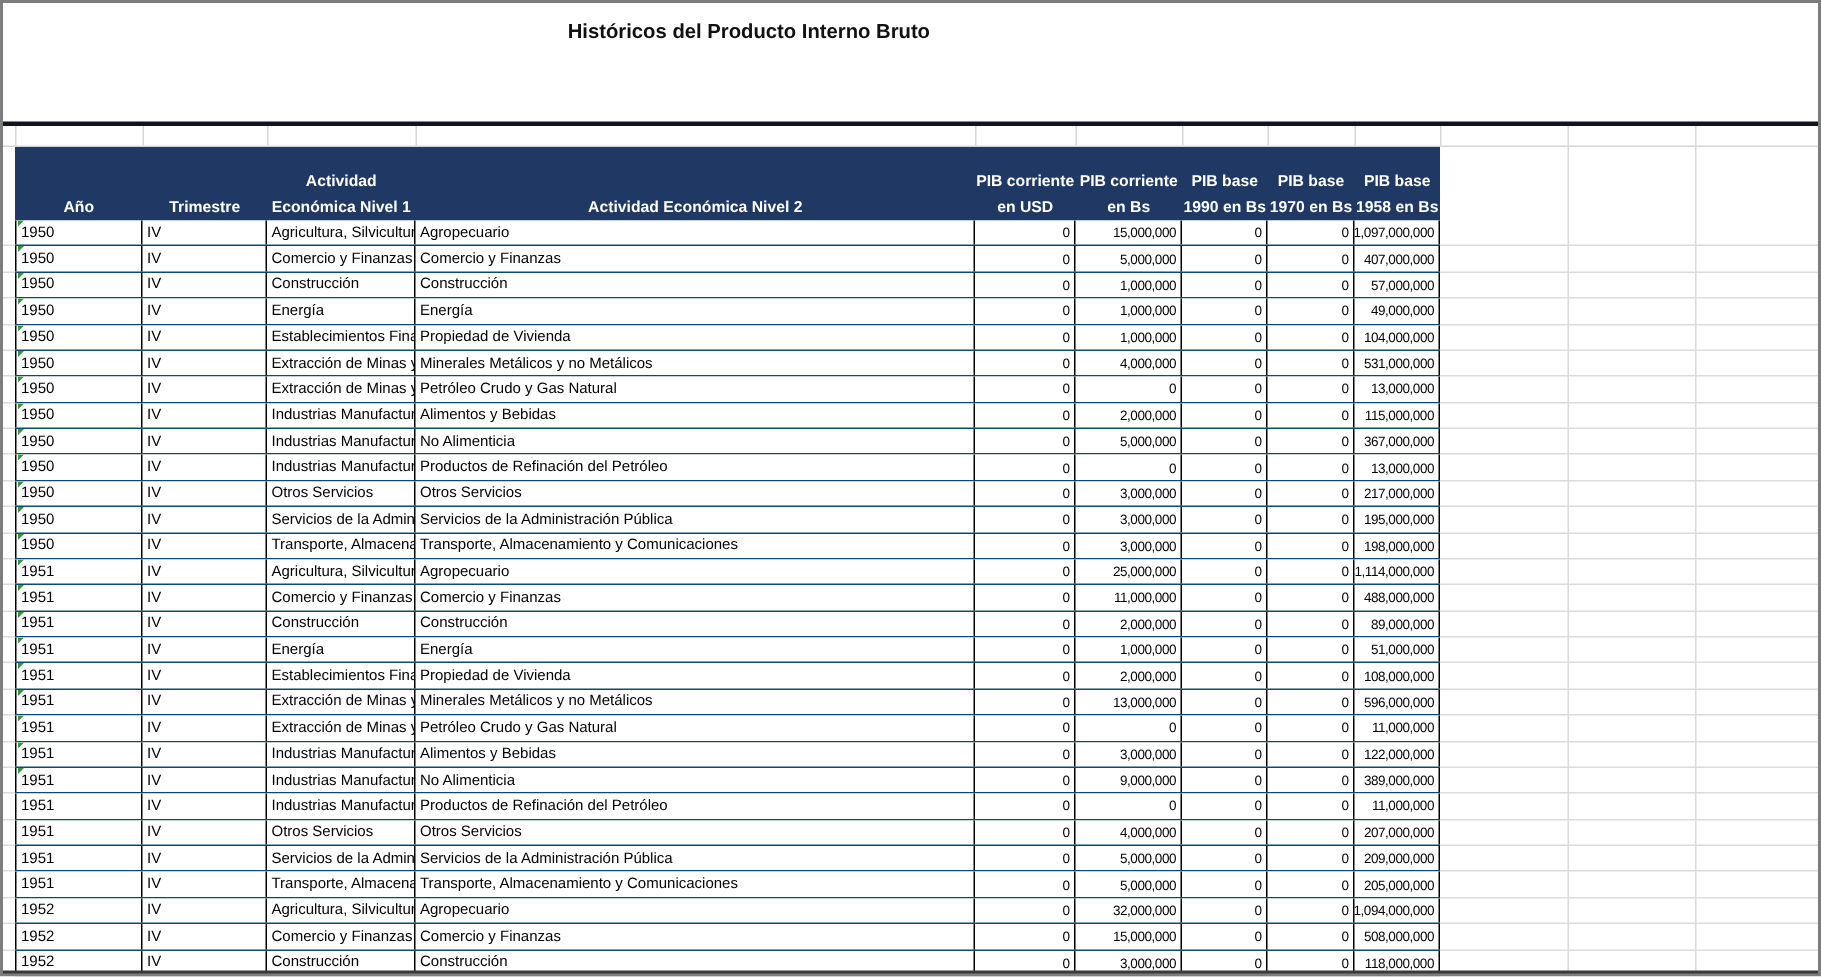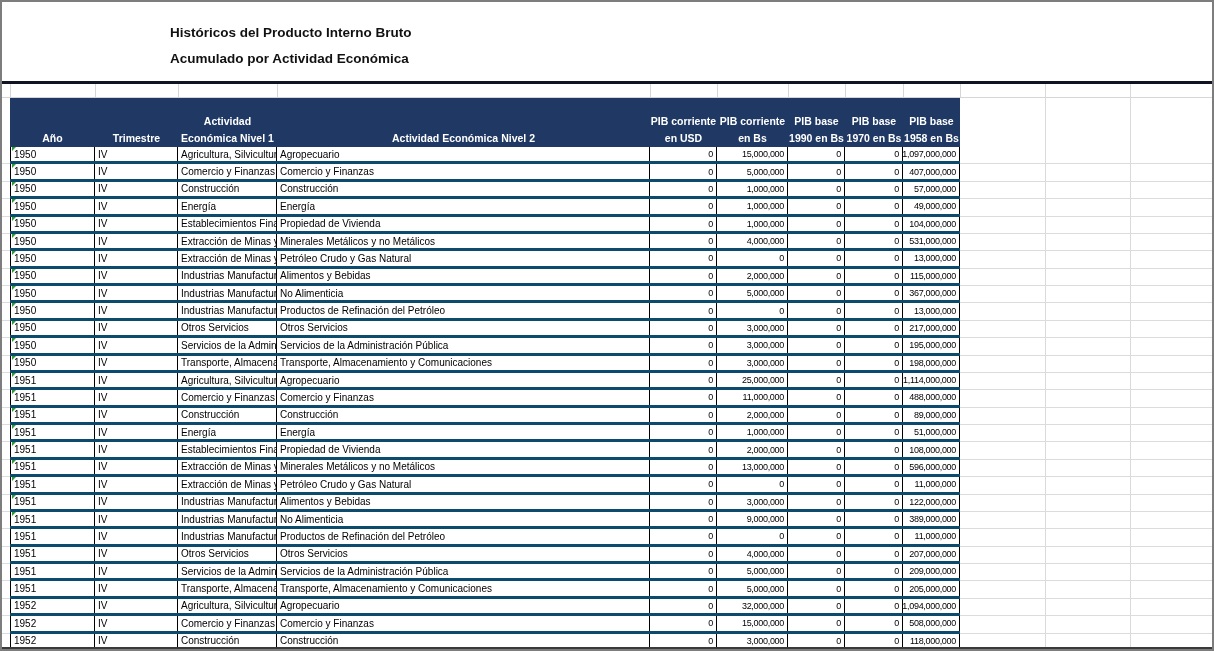--- a/index.html
+++ b/index.html
@@ -9,41 +9,41 @@
   }
   .frame{position:absolute;inset:0;border:2px solid #7d7d7d;pointer-events:none;z-index:60;}
 
   
   .logo-block{position:absolute;left:8px;top:2px;z-index:5;}
   .logo-text{font-size:31px;font-weight:700;letter-spacing:-1.5px;color:#24376b;line-height:34px;}
   .logo-accent{position:absolute;width:0;height:0;border-left:3px solid transparent;
     border-right:3px solid transparent;border-top:4px solid #2e86c1;}
   .la1{left:37px;top:26px;} .la2{left:79px;top:26px;}
   .sub-logo{position:absolute;left:35px;top:38px;font-size:14px;color:#3fa9e0;letter-spacing:0.4px;}
-  .title-block{position:absolute;left:170px;top:20px;width:450px;text-align:left;z-index:5;}
+  .title-block{position:absolute;left:170px;top:8px;width:450px;text-align:right;z-index:5;}
   .title-line{font-size:13.5px;font-weight:700;color:#111;line-height:26px;}
   .divider{position:absolute;left:0;top:81px;width:100%;height:3px;background:#101322;z-index:4;}
 
   
   .strip-vline{position:absolute;top:84px;height:13px;width:1px;background:#d6d6d6;}
   .hline-97{position:absolute;left:0;top:97px;width:100%;height:1px;background:#d6d6d6;}
   .right-vline{position:absolute;top:84px;height:564px;width:1px;background:#dadada;}
   .rv1{left:1045px;} .rv2{left:1130px;}
   .bottom-bar{position:absolute;left:0;top:647px;width:100%;height:3px;background:#3a3a3a;z-index:55;}
 
   
   .thead{position:absolute;left:10px;top:98px;width:950px;height:49px;background:#1f3864;
     display:flex;z-index:10;align-items:flex-end;}
   .thead .cell{display:flex;align-items:center;justify-content:center;text-align:center;
     color:#ffffff;font-weight:700;font-size:10.5px;line-height:1.6;white-space:pre-line;box-sizing:border-box;}
 
   
   .tbody{position:absolute;left:10px;top:147px;width:950px;height:504px;display:flex;
     flex-direction:column;z-index:10;}
-  .row{flex:1 1 0;display:flex;box-sizing:border-box;border-bottom:3px solid #0c4a6e;background:#fff;}
+  .row{flex:1 1 0;display:flex;box-sizing:border-box;border-bottom:1px solid #0c4a6e;background:#fff;}
   .cell{box-sizing:border-box;}
   .row .cell{border-right:1px solid #000;display:flex;align-items:center;overflow:hidden;
     font-size:10px;color:#000;white-space:nowrap;padding:0 2px 0 3px;}
   .row .c0{border-left:1px solid #000;position:relative;}
   .row .num{justify-content:flex-end;font-size:9px;letter-spacing:-0.3px;padding-right:3px;}
   .c0{width:85px;} .c1{width:83px;} .c2{width:99px;} .c3{width:373px;text-align:right;}
   .c4{width:67px;} .c5{width:71px;} .c6{width:57px;} .c7{width:58px;} .c8{width:57px;}
   .corner{position:absolute;left:1px;top:0;width:0;height:0;
     border-top:4px solid #2f9933;border-right:4px solid transparent;}
 
@@ -53,21 +53,20 @@
   .gutter-right{left:960px;width:254px;}
   .gutter div{flex:1 1 0;border-bottom:1px solid #dcdcdc;box-sizing:border-box;}
 </style>
 </head>
 <body>
 
 <div class="screen">
 
   <div class="title-block">
     <div class="title-line">Históricos del Producto Interno Bruto</div>
-    <div class="title-line">Acumulado por Actividad Económica</div>
   </div>
   <div class="divider"></div>
 
   <div>
     <div class="strip-vline" style="left:10px"></div>
     <div class="strip-vline" style="left:95px"></div>
     <div class="strip-vline" style="left:178px"></div>
     <div class="strip-vline" style="left:277px"></div>
     <div class="strip-vline" style="left:650px"></div>
     <div class="strip-vline" style="left:717px"></div>

